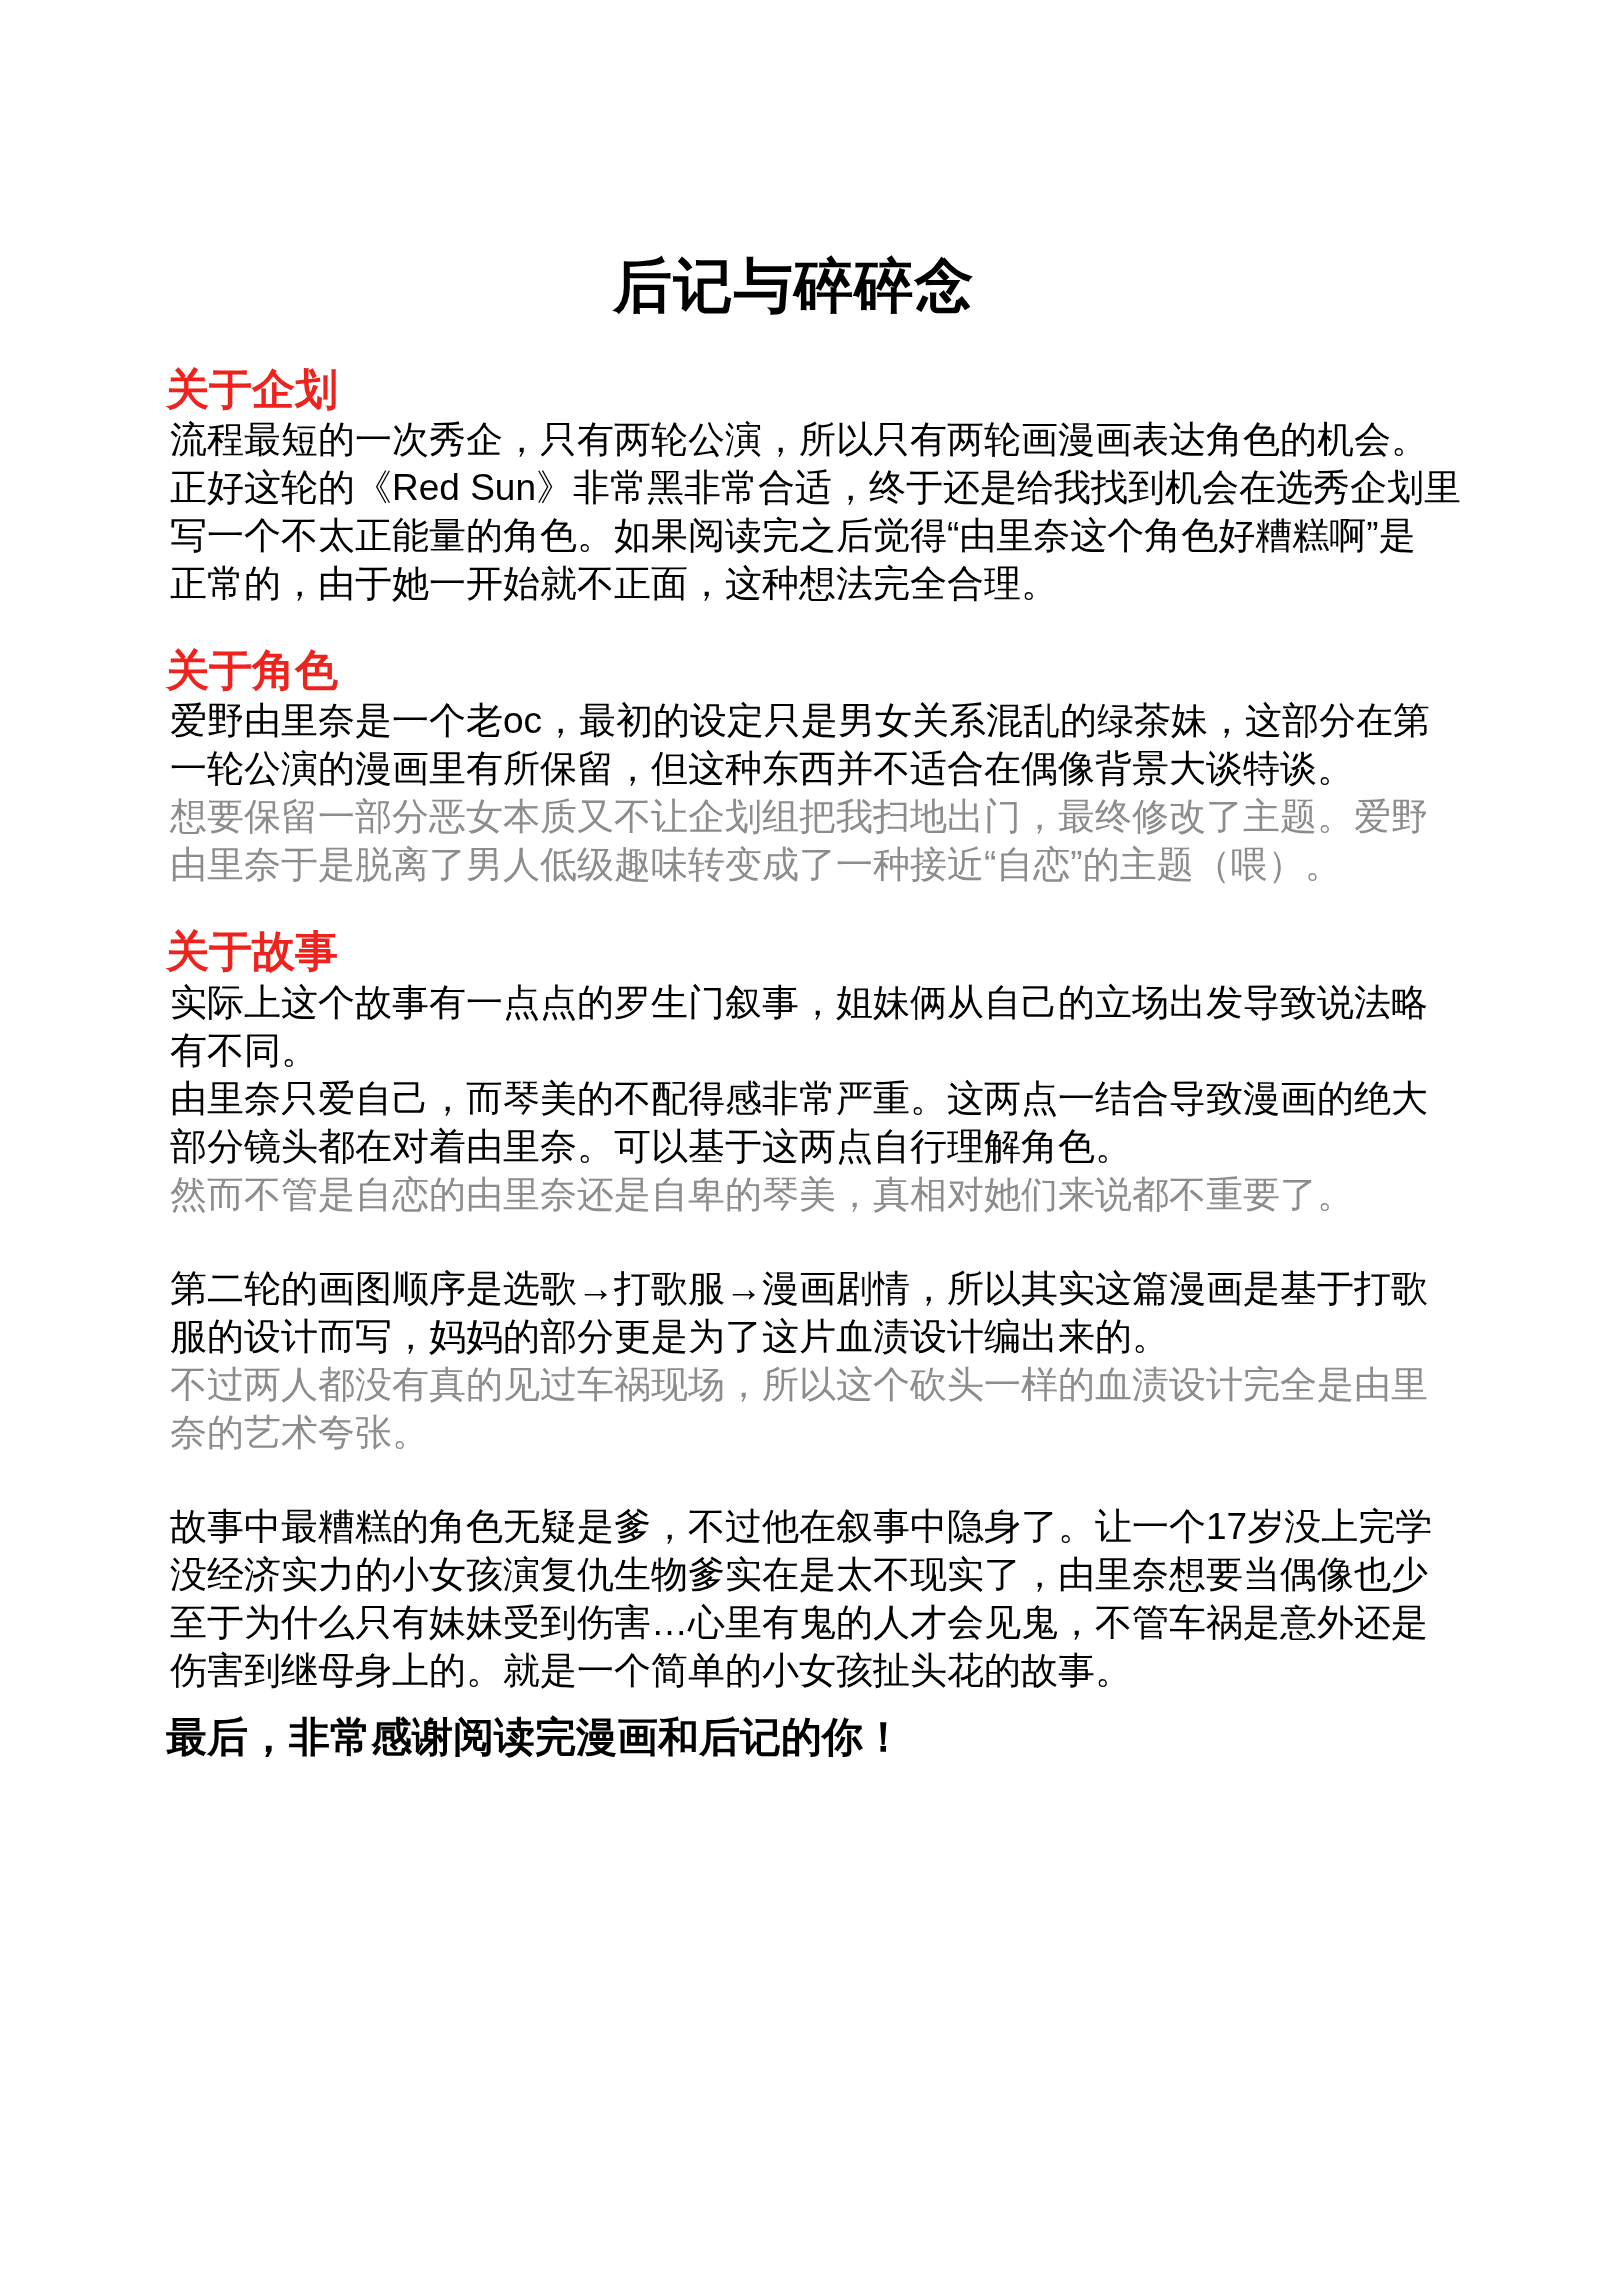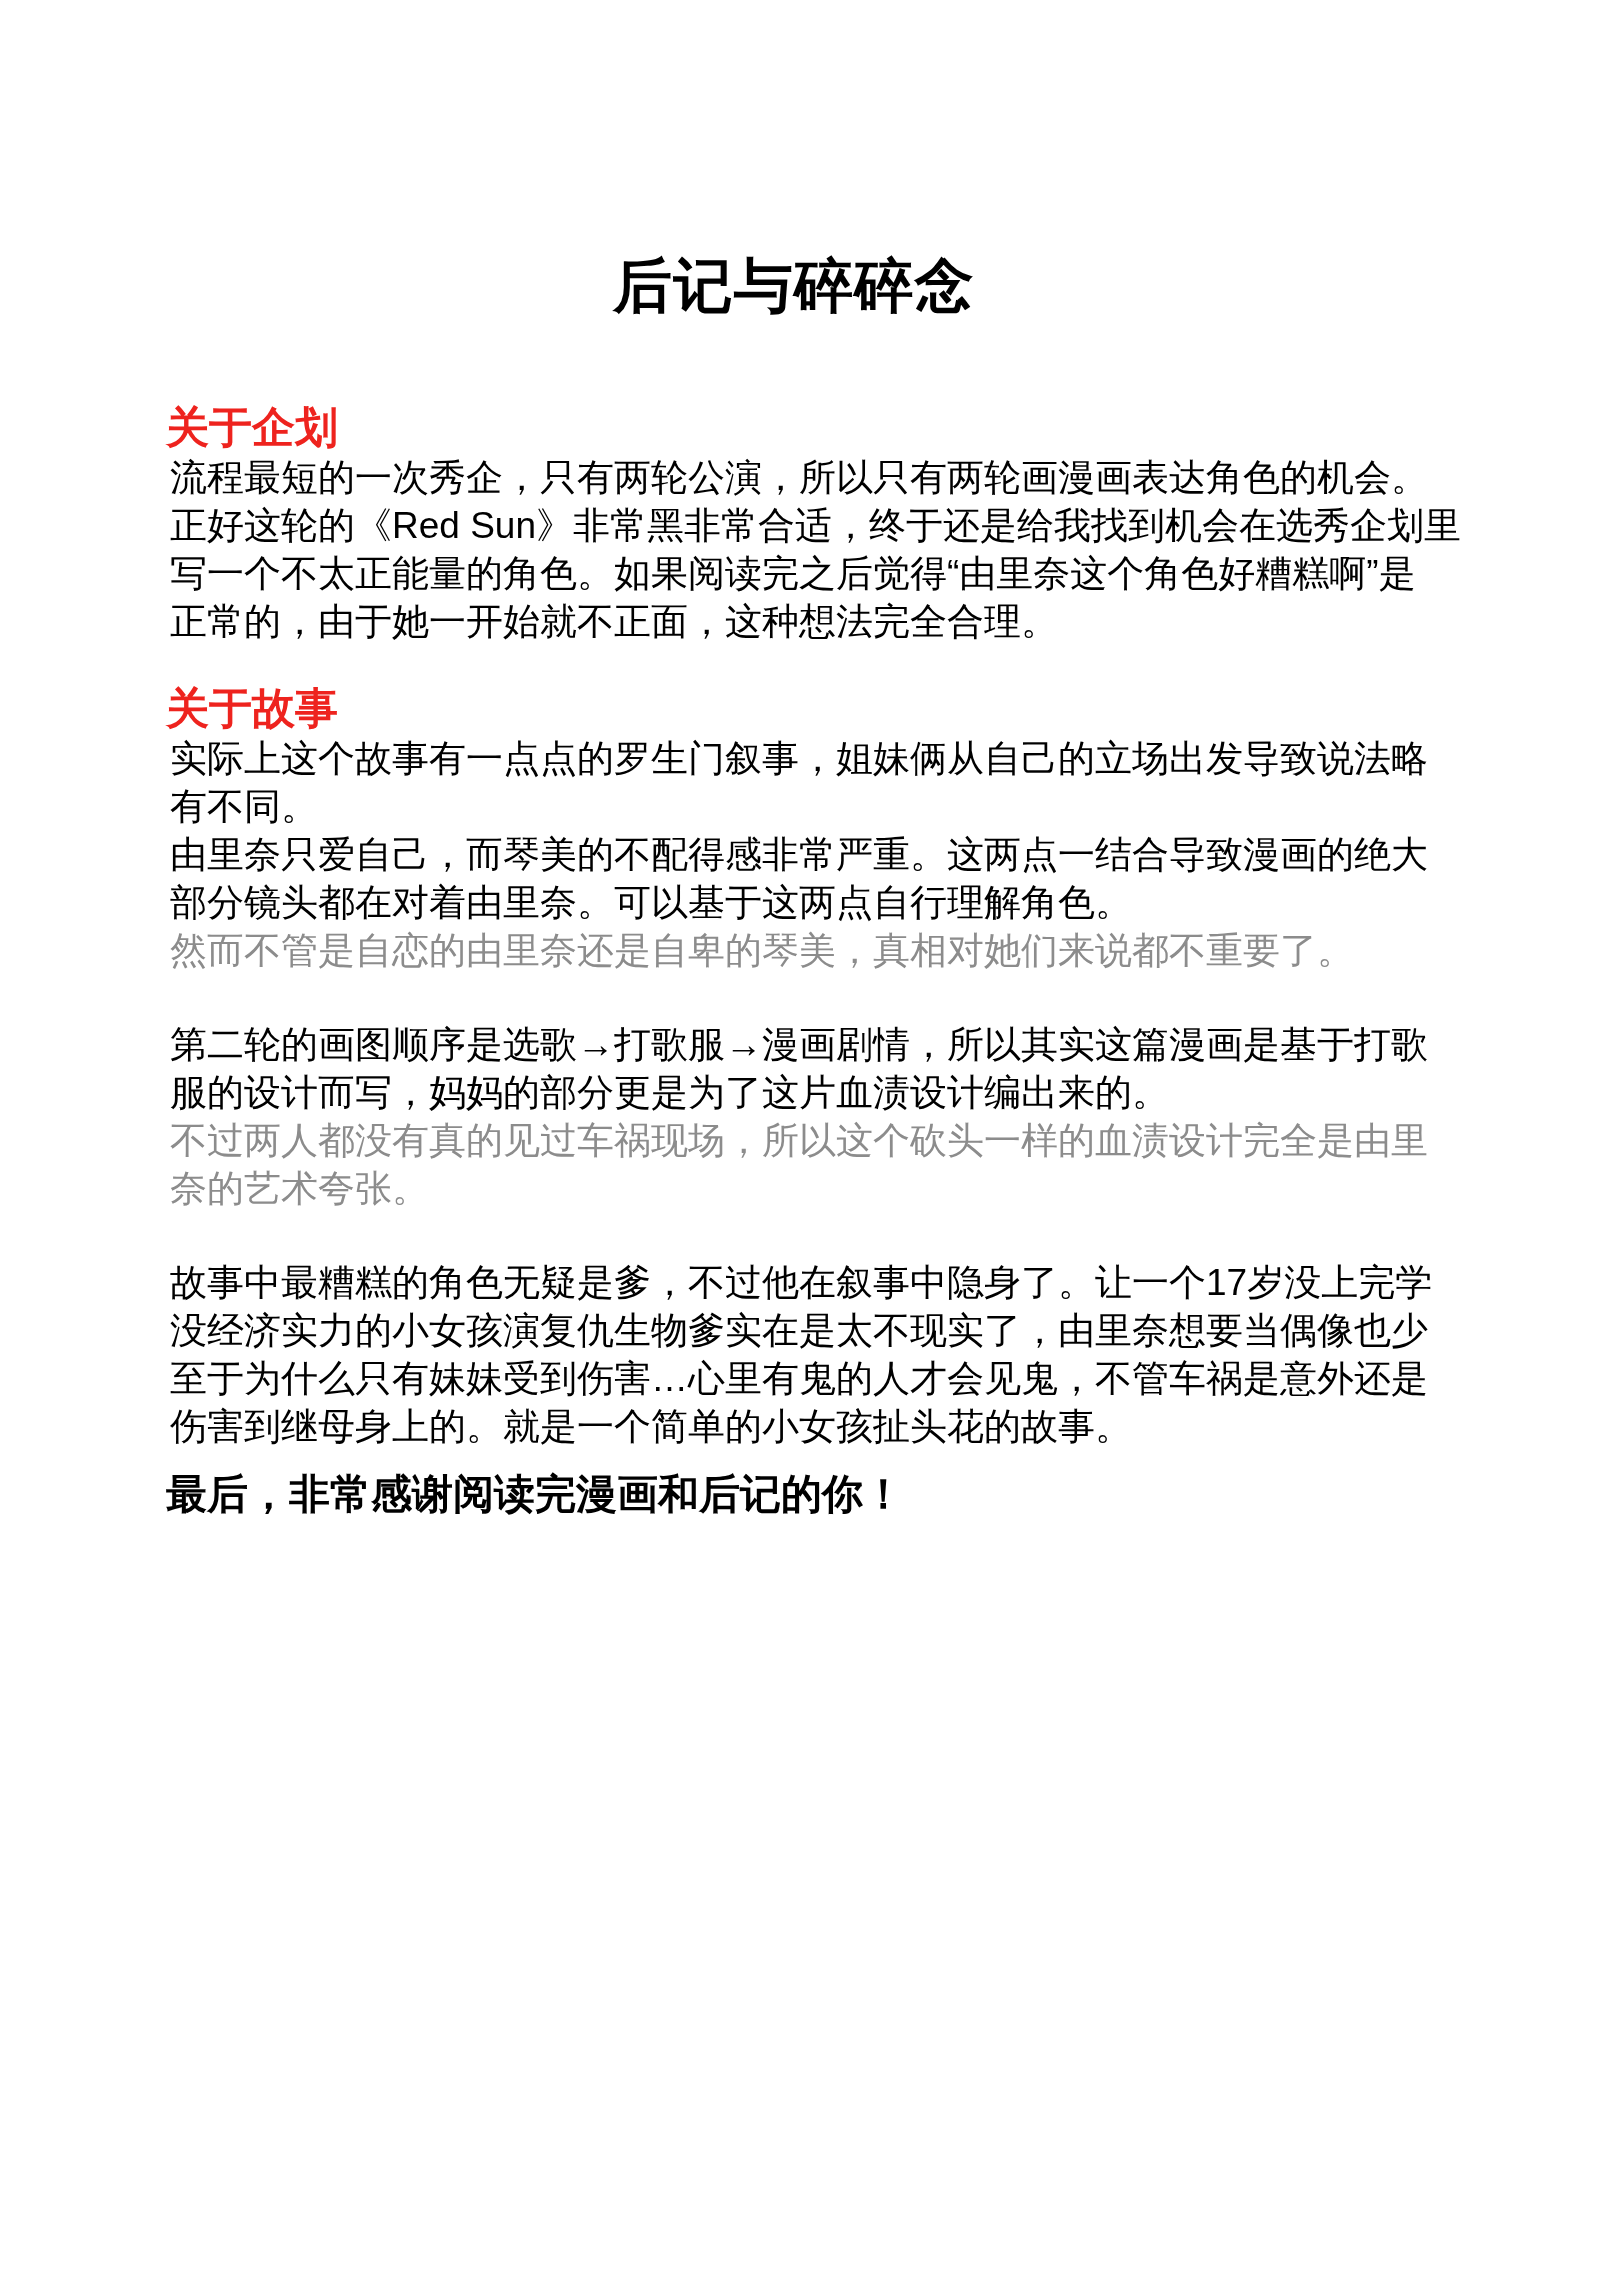--- a/index.html
+++ b/index.html
@@ -28,21 +28,21 @@
     padding: 0 161px 0 166px;
   }
   .heading {
     margin: 41px 0 5.2px 0;
     font-size: 43px;
     font-weight: 700;
     line-height: 1;
     color: #ee231e;
   }
   .section-first .heading {
-    margin-top: 90px;
+    margin-top: 52px;
   }
   .para {
     margin: 4px;
   }
   .para + .para {
     margin-top: 46px;
   }
   .line {
     font-size: 37px;
     line-height: 48px;
@@ -72,20 +72,29 @@
     <section class="section section-first">
       <h2 class="heading">关于企划</h2>
       <div class="para">
         <div class="line">流程最短的一次秀企，只有两轮公演，所以只有两轮画漫画表达角色的机会。</div>
         <div class="line">正好这轮的《Red Sun》非常黑非常合适，终于还是给我找到机会在选秀企划里</div>
         <div class="line">写一个不太正能量的角色。如果阅读完之后觉得“由里奈这个角色好糟糕啊”是</div>
         <div class="line">正常的，由于她一开始就不正面，这种想法完全合理。</div>
       </div>
     </section>
 
+    <section class="section">
+      <h2 class="heading">关于角色</h2>
+      <div class="para">
+        <div class="line">爱野由里奈是一个老oc，最初的设定只是男女关系混乱的绿茶妹，这部分在第</div>
+        <div class="line">一轮公演的漫画里有所保留，但这种东西并不适合在偶像背景大谈特谈。</div>
+        <div class="line muted">想要保留一部分恶女本质又不让企划组把我扫地出门，最终修改了主题。爱野</div>
+        <div class="line muted">由里奈于是脱离了男人低级趣味转变成了一种接近“自恋”的主题（喂）。</div>
+      </div>
+    </section>
 
     <section class="section">
       <h2 class="heading">关于故事</h2>
       <div class="para">
         <div class="line">实际上这个故事有一点点的罗生门叙事，姐妹俩从自己的立场出发导致说法略</div>
         <div class="line">有不同。</div>
         <div class="line">由里奈只爱自己，而琴美的不配得感非常严重。这两点一结合导致漫画的绝大</div>
         <div class="line">部分镜头都在对着由里奈。可以基于这两点自行理解角色。</div>
         <div class="line muted">然而不管是自恋的由里奈还是自卑的琴美，真相对她们来说都不重要了。</div>
       </div>

